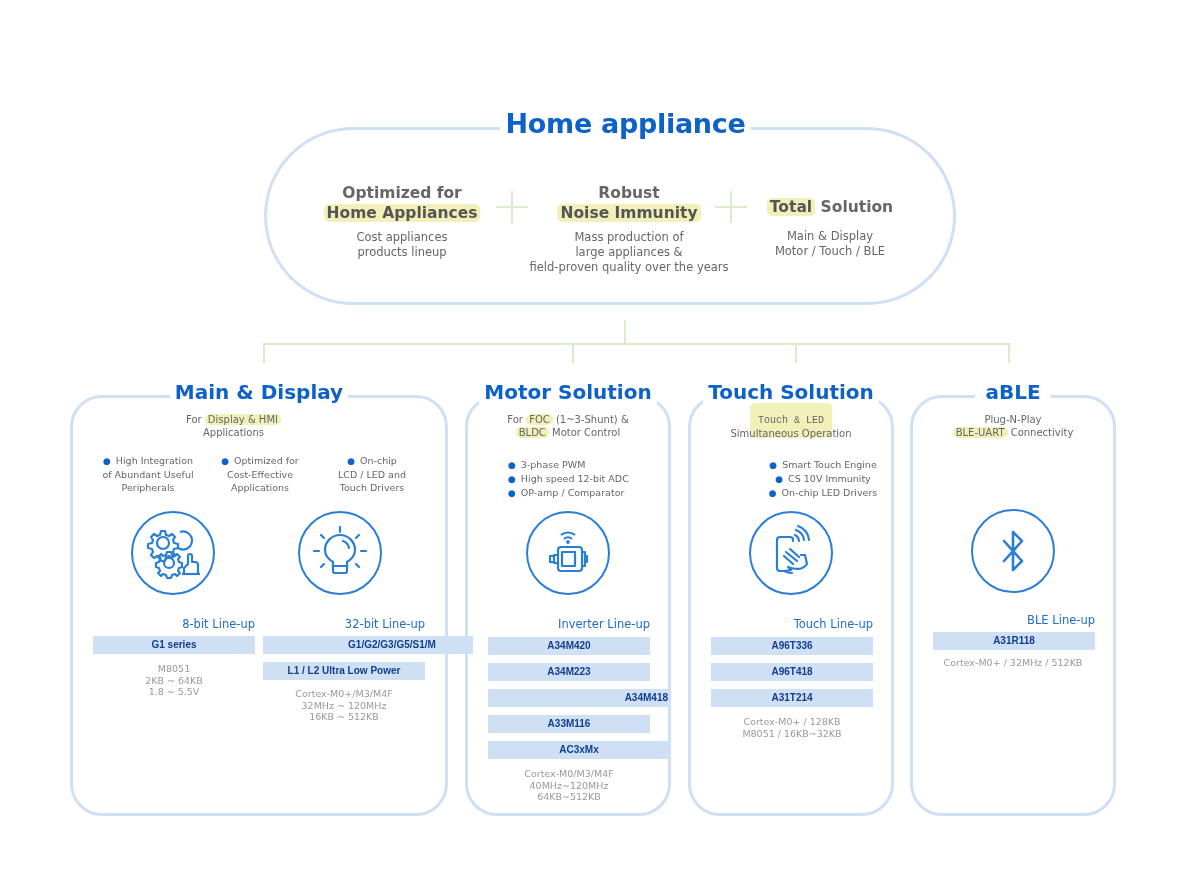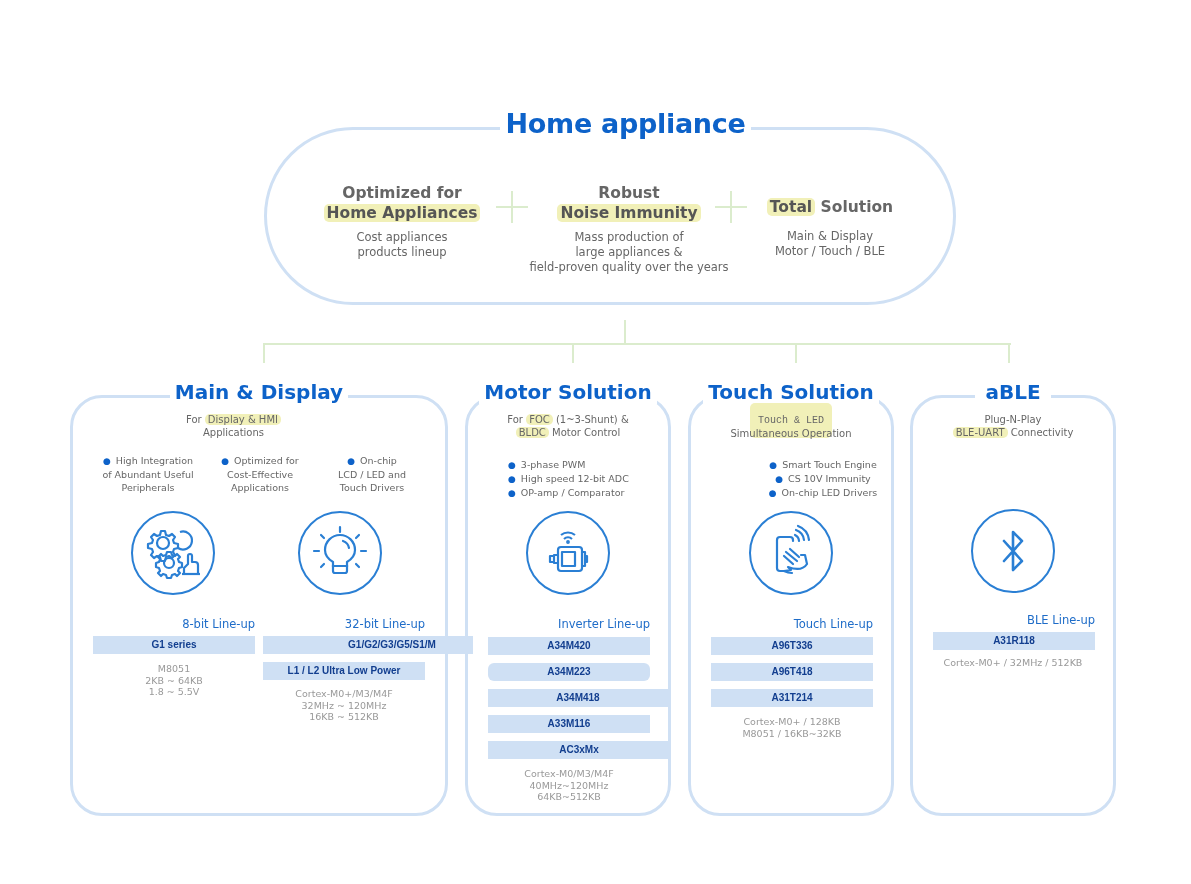--- a/index.html
+++ b/index.html
@@ -120,22 +120,22 @@
     <path d="M22 11a11 11 0 0 1 14 0M25 15a6 6 0 0 1 8 0"></path>
     <circle cx="29" cy="18" r="0.8" fill="#2a7fd4"></circle>
     <rect x="19" y="23" width="24" height="24" rx="3"></rect>
     <rect x="23" y="28" width="13" height="14"></rect>
     <path d="M43 28h3v14h-3M46 32h2v6h-2"></path>
     <path d="M19 31h-4v8h4M15 32h-4v6h4M11 33v4"></path>
   </svg>
 </div>
 <div class="lu" style="left:488px;width:162px;top:617px;">Inverter Line-up</div>
 <div class="bar" style="left:488px;width:162px;top:637px;">A34M420</div>
-<div class="bar" style="left:488px;width:162px;top:663px;border-radius:6px;">A34M223</div>
-<div class="bar" style="left:488px;width:180px;top:689px;">A34M418</div>
+<div class="bar" style="left:488px;width:162px;top:663px;">A34M223</div>
+<div class="bar" style="left:488px;width:180px;top:689px;text-align:right;">A34M418</div>
 <div class="bar" style="left:488px;width:162px;top:715px;">A33M116</div>
 <div class="bar" style="left:488px;width:182px;top:741px;">AC3xMx</div>
 <div class="spec" style="left:488px;width:162px;top:768px;"><span>Cortex-M0/M3/M4F</span><br><span>40MHz~120MHz</span><br><span>64KB~512KB</span></div>
 
 <div class="box" style="left:688px;width:206px;"></div>
 <div class="box-title" style="left:688px;width:206px;"><span>Touch Solution</span></div>
 <div class="sub" style="left:688px;width:206px;"><span class="hl" style="padding:12px 8px;font-family:Liberation Mono, monospace;">Touch &amp; LED</span><br><span>Simultaneous Operation</span></div>
 <div class="bul" style="left:688px;width:206px;top:458px;margin-left:32px;">
   <div><span class="dot">●</span><span>Smart Touch Engine</span></div>
   <div><span class="dot">●</span><span>CS 10V Immunity</span></div>

